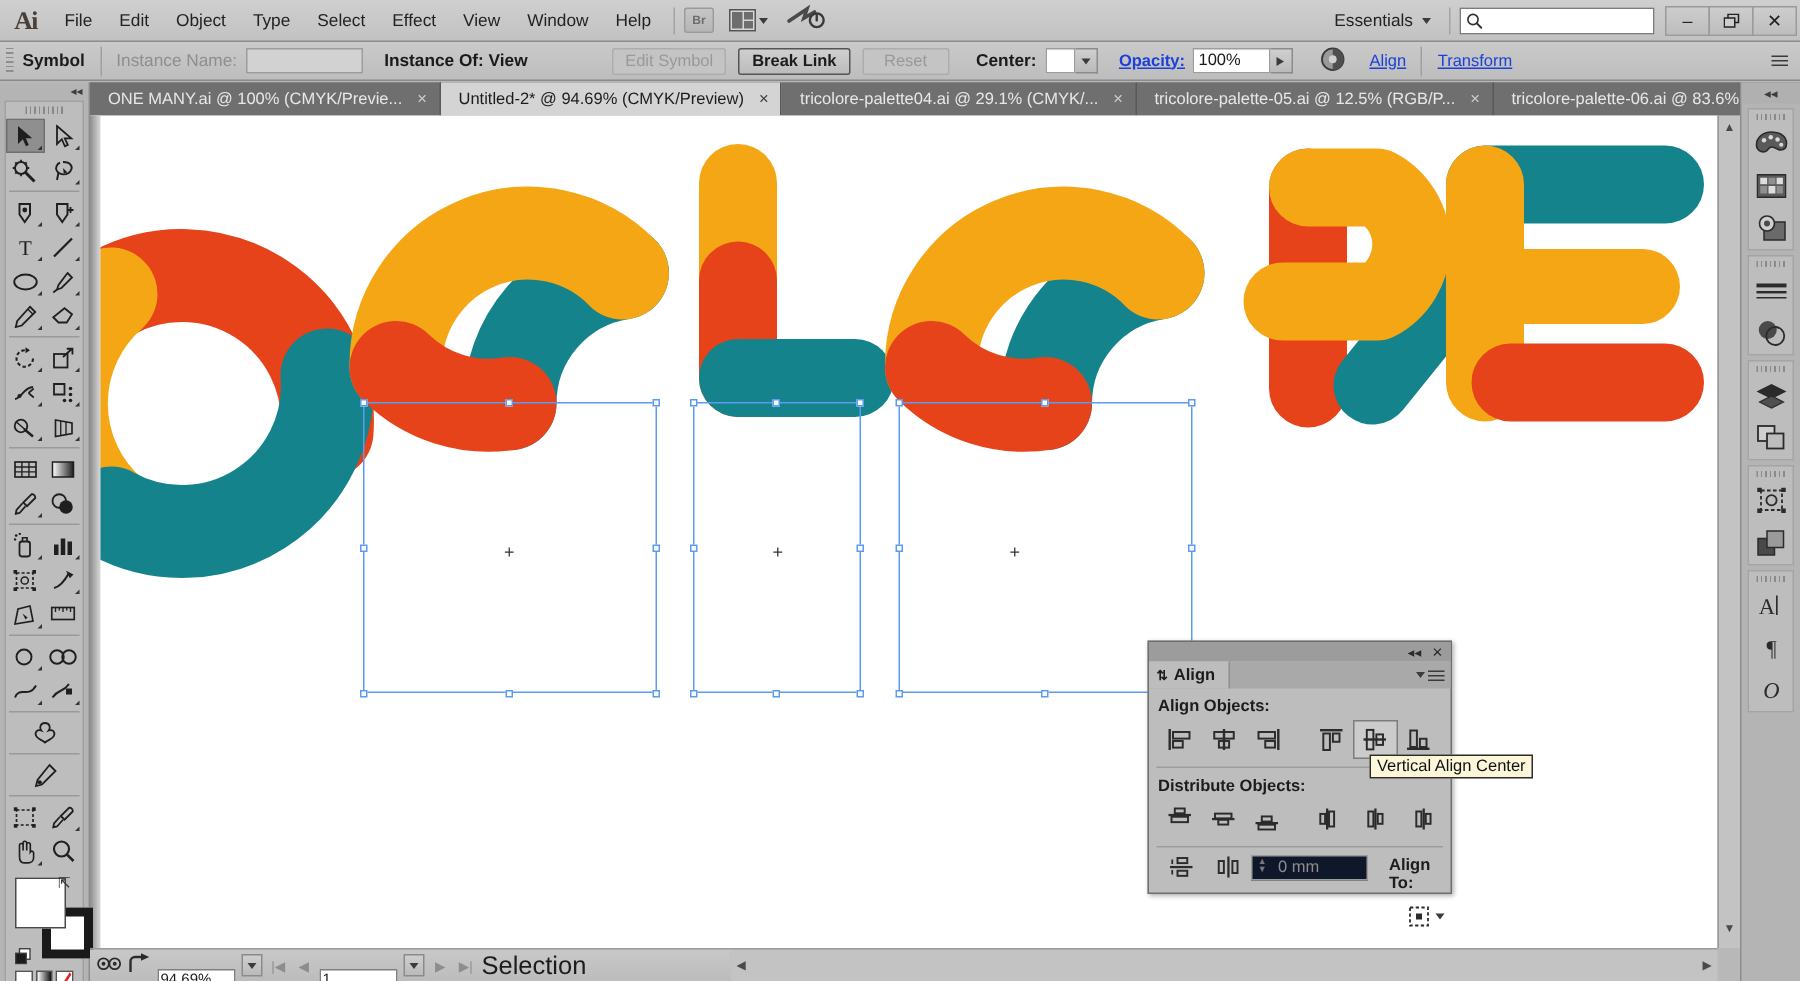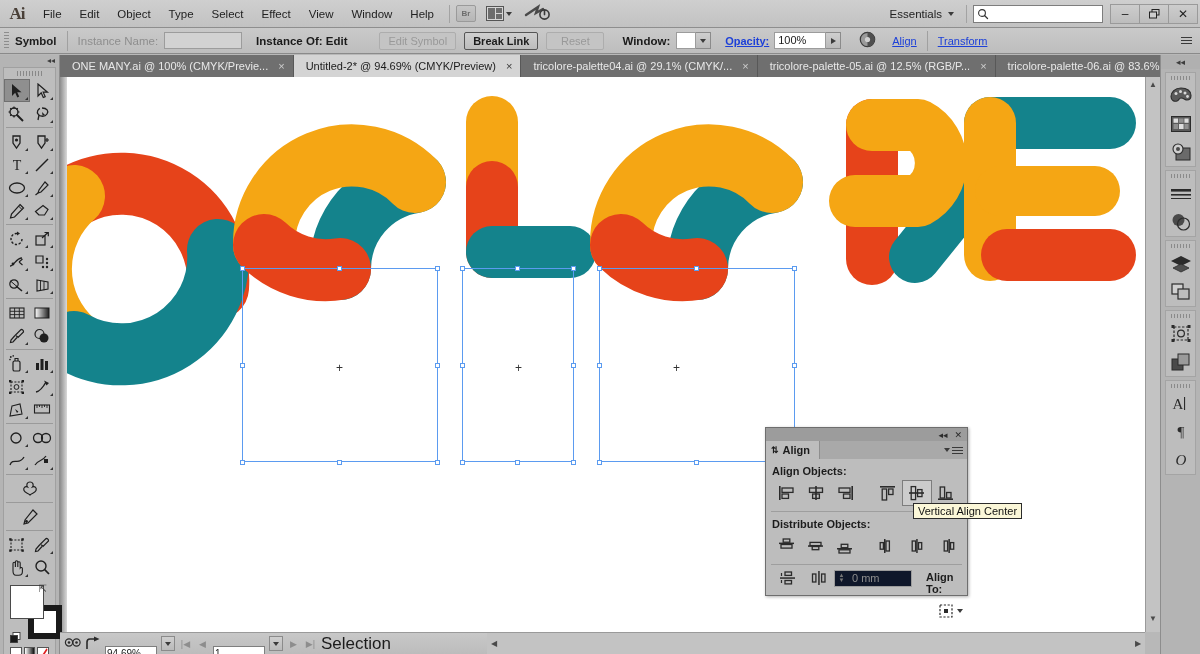--- a/index.html
+++ b/index.html
@@ -265,25 +265,25 @@
     </div>
     <div class="winbtn close">✕</div>
   </div>
 
   <div class="controlbar">
     <div class="grip"></div>
     <div class="cb-label">Symbol</div>
     <div class="cb-sep"></div>
     <div class="dim" style="font-size:11.5px">Instance Name:</div>
     <div class="field" style="width:78px;margin-left:6px"></div>
-    <div style="font-weight:bold;font-size:11.5px;margin-left:14px">Instance Of: Edit</div>
-    <div class="btn disabled" style="margin-left:32px">Edit Symbol</div>
+    <div style="font-weight:bold;font-size:11.5px;margin-left:14px">Instance Of: View</div>
+    <div class="btn disabled" style="margin-left:56px">Edit Symbol</div>
     <div class="btn strong" style="margin-left:8px">Break Link</div>
     <div class="btn disabled" style="margin-left:8px;width:58px;text-align:center">Reset</div>
-    <div style="font-weight:bold;font-size:11.5px;margin-left:18px">Window:</div>
+    <div style="font-weight:bold;font-size:11.5px;margin-left:18px">Center:</div>
     <div style="display:flex;margin-left:6px">
       <div class="field white" style="width:20px"></div>
       <div class="dropdown-arrow">
           <span class="caret"></span>
         </div>
     </div>
     <div class="link" style="margin-left:14px;font-weight:bold">Opacity:</div>
     <div style="display:flex;margin-left:5px">
       <div class="field white" style="width:52px;font-size:11px;line-height:15px;padding-left:3px">100%</div>
       <div class="dropdown-arrow">

